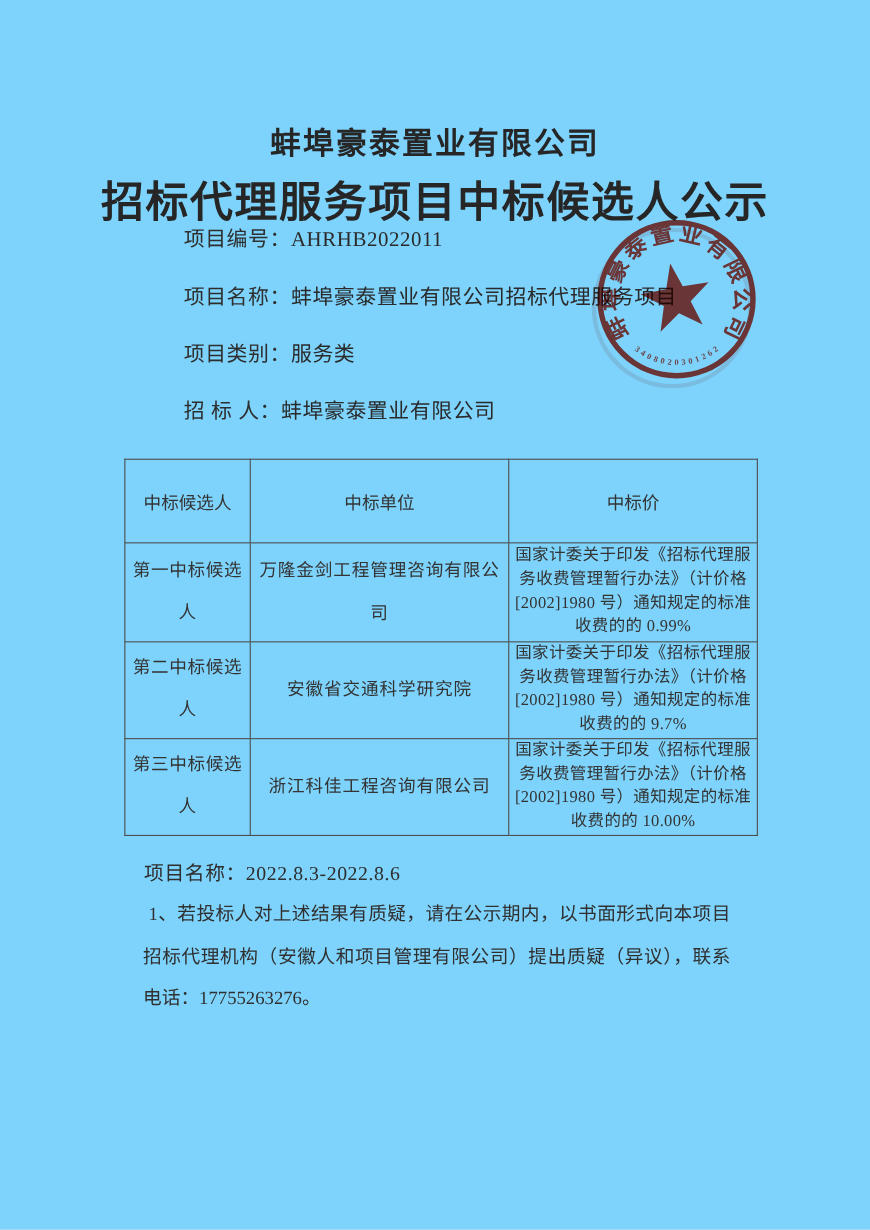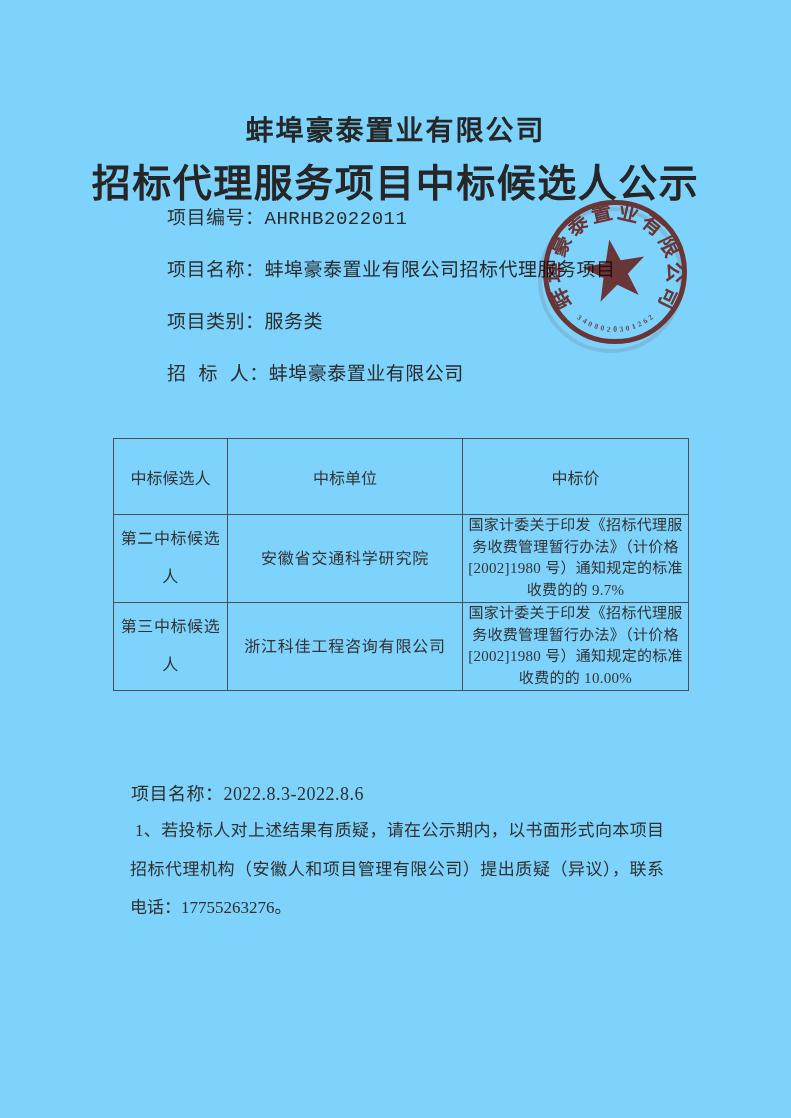--- a/index.html
+++ b/index.html
@@ -16,26 +16,26 @@
   .doc-title{
     position:absolute;left:0;width:100%;
     text-align:center;font-weight:bold;color:#262626;
     letter-spacing:2px;
   }
   .doc-title.line1{top:108px;font-size:28px;}
   .doc-title.line2{top:152px;font-size:39px;letter-spacing:1.5px;}
 
   
   .info{position:absolute;left:167px;top:204px;font-size:19px;letter-spacing:.5px;}
-  .info-row{height:52px;line-height:30px;white-space:nowrap;font-family:Liberation Mono, monospace;}
+  .info-row{height:52px;line-height:30px;white-space:nowrap;}
   .info-row .val{color:#2a2a2a;}
 
   
   table.bid{
-    position:absolute;left:113px;top:438px;
+    position:absolute;left:113px;top:417px;
     border-collapse:collapse;table-layout:fixed;
     width:575px;
     font-size:16px;color:#333;
   }
   table.bid col.c1{width:114px;}
   table.bid col.c2{width:235px;}
   table.bid col.c3{width:226px;}
   table.bid td,table.bid th{
     border:1px solid #4e4e4e;
     text-align:center;vertical-align:middle;
@@ -105,20 +105,25 @@
         <col class="c1">
         <col class="c2">
         <col class="c3">
       </colgroup>
     <tbody>
         <tr class="hdr">
       <th>中标候选人</th>
       <th>中标单位</th>
       <th>中标价</th>
     </tr>
+    <tr class="r1">
+      <td class="candidate">第一中标候选人</td>
+      <td class="company">万隆金剑工程管理咨询有限公司</td>
+      <td class="price">国家计委关于印发《招标代理服务收费管理暂行办法》（计价格[2002]1980 号）通知规定的标准收费的的 0.99%</td>
+    </tr>
     <tr class="r2">
       <td class="candidate">第二中标候选人</td>
       <td class="company">安徽省交通科学研究院</td>
       <td class="price">国家计委关于印发《招标代理服务收费管理暂行办法》（计价格[2002]1980 号）通知规定的标准收费的的 9.7%</td>
     </tr>
     <tr class="r3">
       <td class="candidate">第三中标候选人</td>
       <td class="company">浙江科佳工程咨询有限公司</td>
       <td class="price">国家计委关于印发《招标代理服务收费管理暂行办法》（计价格[2002]1980 号）通知规定的标准收费的的 10.00%</td>
     </tr>

